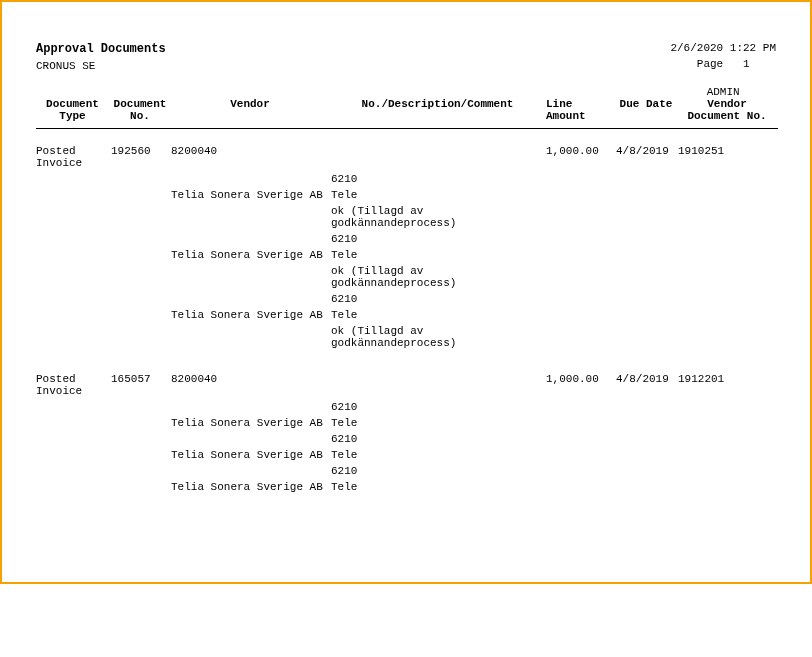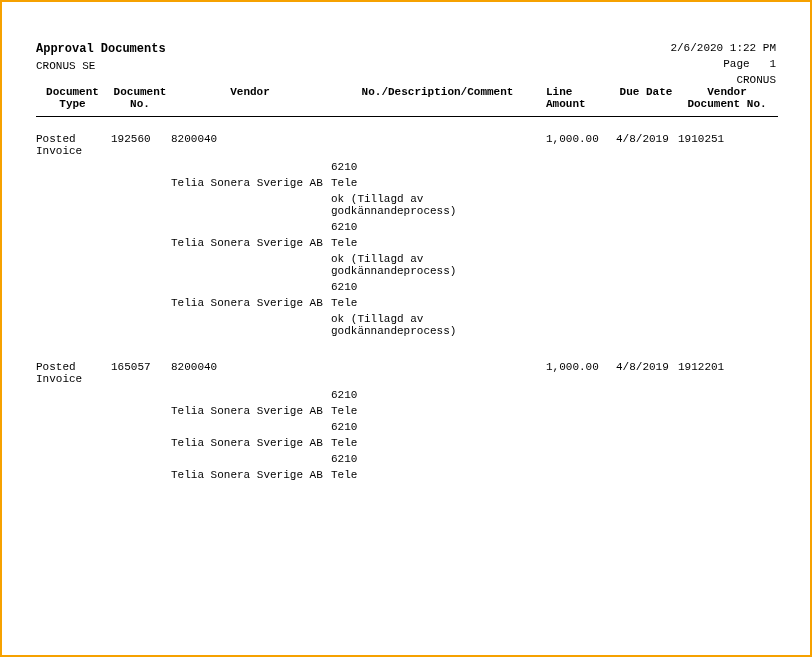--- a/index.html
+++ b/index.html
@@ -6,41 +6,41 @@
   body {
     margin: 0;
     padding: 0;
     background: #fff;
     font-family: "Courier New", Courier, monospace;
     font-size: 11px;
     color: #000;
   }
   .page-frame {
     width: 812px;
-    height: 657px;
+    height: 584px;
     border: 2px solid #f6a100;
     padding: 40px 34px 20px 34px;
     position: relative;
     overflow: hidden;
   }
   .header-row {
     display: flex;
     justify-content: space-between;
     align-items: flex-start;
   }
   .header-left { }
-  .header-right { text-align: right; }
+  .header-right { text-align: center; }
   .report-title {
     font-weight: bold;
     font-size: 12px;
     margin-bottom: 4px;
   }
   .company { font-size: 11px; }
   .timestamp { font-size: 11px; margin-bottom: 4px; }
-  .page-no { font-size: 11px; margin-bottom: 4px; white-space: pre; }
+  .page-no { font-size: 11px; margin-bottom: 16px; white-space: pre; }
   .user { font-size: 11px; }
 
   .approver-row {
     margin-top: 48px;
     display: flex;
     font-weight: bold;
     font-size: 13px;
     margin-bottom: 28px;
   }
   .approver-id { width: 140px; }
@@ -86,21 +86,21 @@
 <div class="page-frame">
 
   <div class="header-row">
     <div class="header-left">
       <div class="report-title">Approval Documents</div>
       <div class="company">CRONUS SE</div>
     </div>
     <div class="header-right">
       <div class="timestamp">2/6/2020 1:22 PM</div>
       <div class="page-no">Page   1</div>
-      <div class="user">CRONUS</div>
+      <div class="user">ADMIN</div>
     </div>
   </div>
 
 
   <table class="report">
     <colgroup>
       <col class="c-doctype">
         <col class="c-docno">
         <col class="c-vendor">
       <col class="c-desc">

